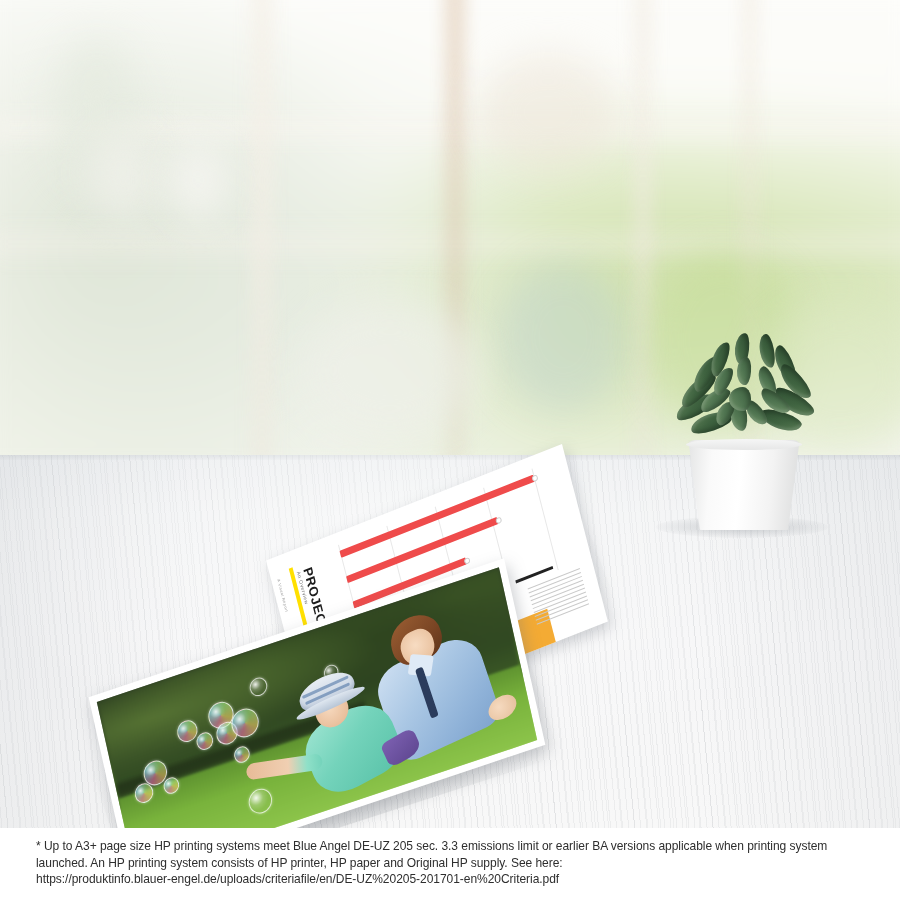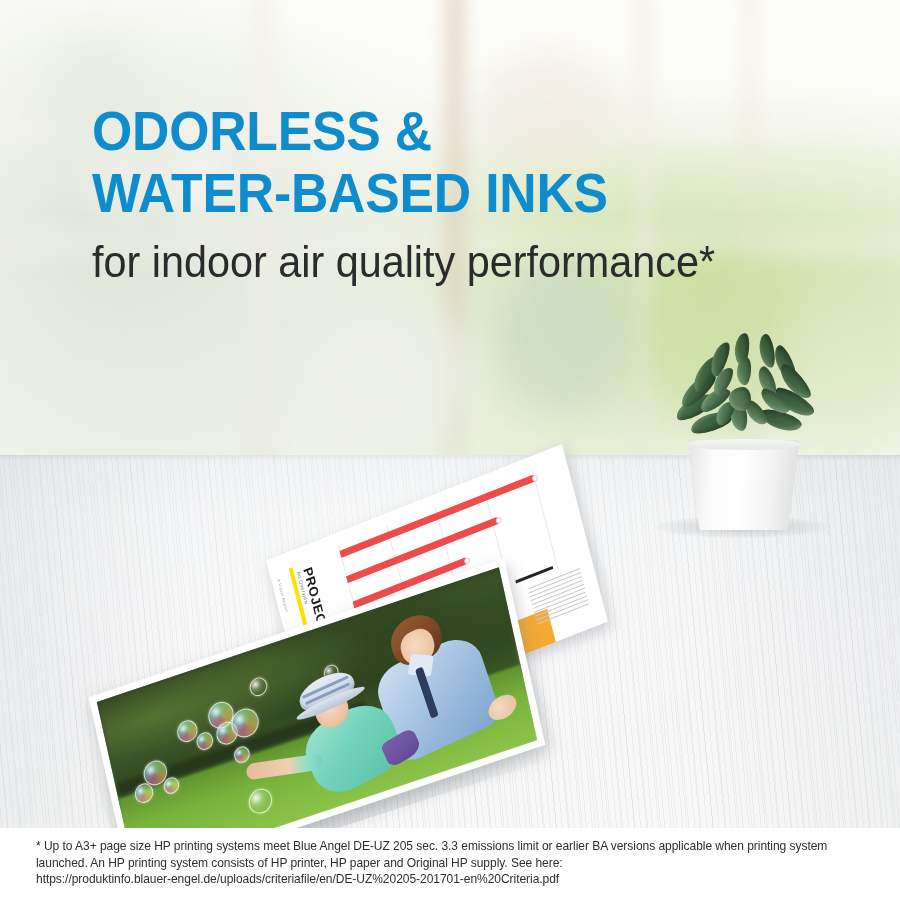--- a/index.html
+++ b/index.html
@@ -544,25 +544,20 @@
     <div class="blob b8"></div>
   </div>
 
   <div class="table-top">
     <div class="table-edge"></div>
     <div class="table-grain"></div>
     <div class="table-grain2"></div>
     <div class="table-vignette"></div>
   </div>
 
-  <div class="headline-block">
-    <h1 class="headline">ODORLESS &amp;</h1>
-    <h1 class="headline">WATER-BASED INKS</h1>
-    <p class="subhead">for indoor air quality performance*</p>
-  </div>
 
   <div class="plant-shadow"></div>
   <div class="plant">
 
     <div class="leaf" style="left:6px;  top:62px;  width:44px; height:17px; transform:rotate(-28deg);"></div>
     <div class="leaf" style="left:8px;  top:46px;  width:44px; height:16px; transform:rotate(-44deg);"></div>
     <div class="leaf" style="left:18px; top:30px;  width:40px; height:15px; transform:rotate(-58deg);"></div>
     <div class="leaf" style="left:34px; top:16px;  width:36px; height:14px; transform:rotate(-70deg);"></div>
     <div class="leaf" style="left:58px; top:6px;   width:32px; height:14px; transform:rotate(-84deg);"></div>
     <div class="leaf" style="left:82px; top:8px;   width:34px; height:14px; transform:rotate(-100deg);"></div>

